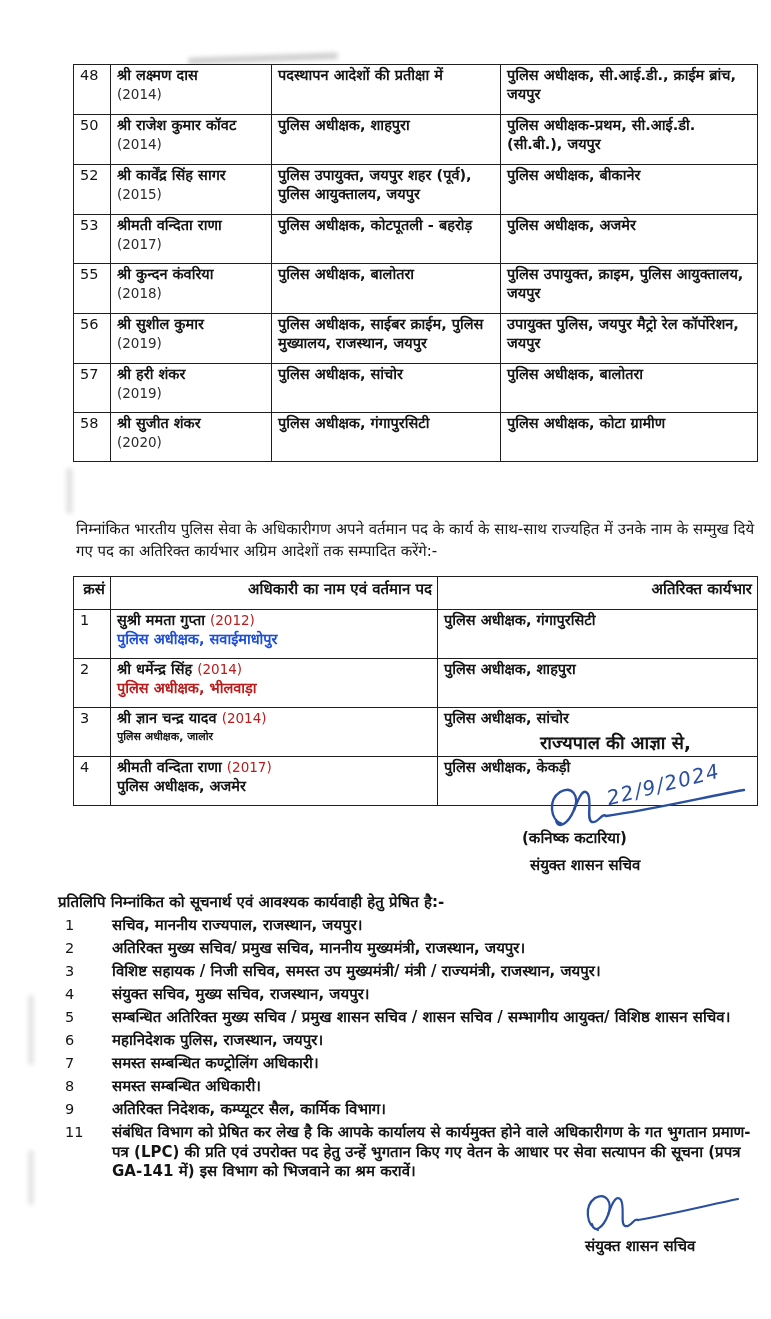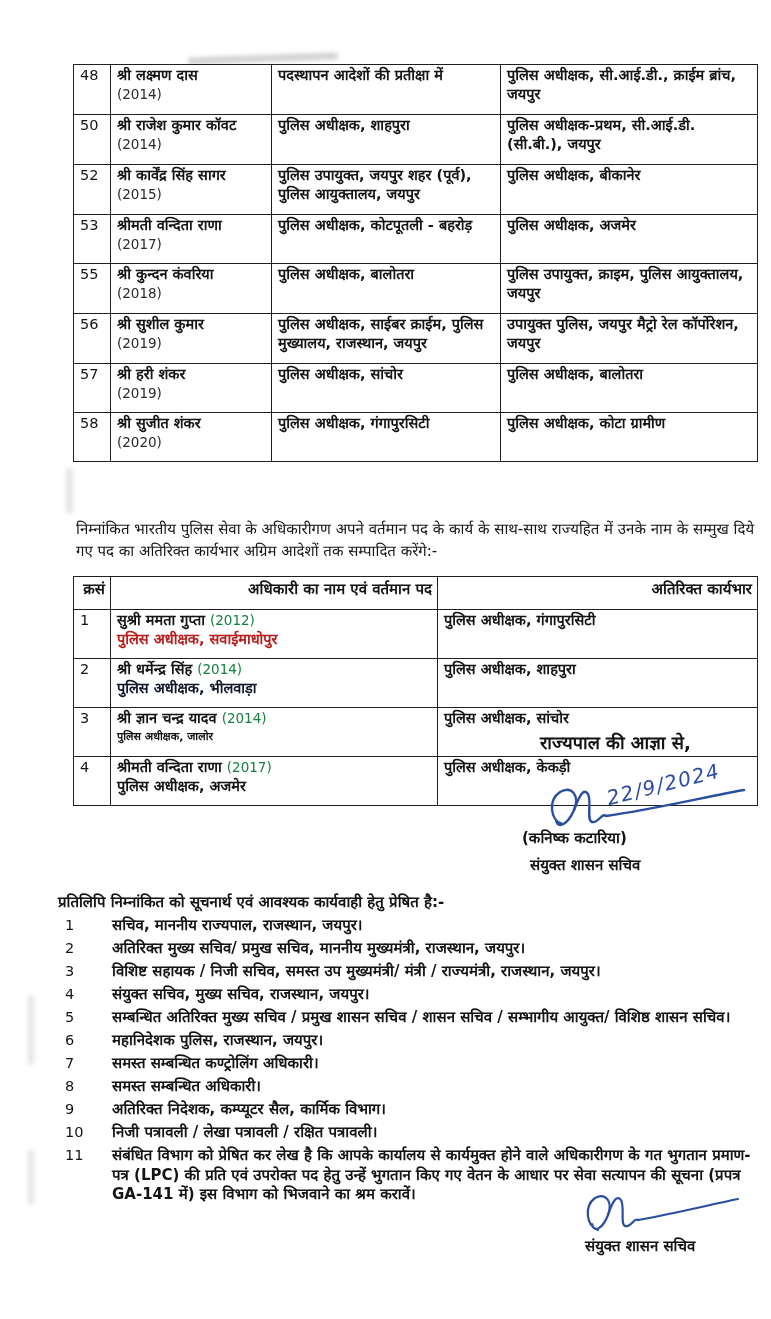--- a/index.html
+++ b/index.html
@@ -9,21 +9,21 @@
     color:#141414;overflow:hidden;
   }
   .abs{position:absolute;}
   
   table{border-collapse:collapse;table-layout:fixed;position:absolute;background:#fff;}
   td,th{border:1.6px solid #1f1f1f;vertical-align:top;padding:1px 5px 10px 6px;
         font-size:14.5px;font-weight:700;line-height:19px;overflow:hidden;}
   th{text-align:right;font-size:15px;padding-top:3px;}
   .cell-no{font-weight:400;font-size:14.5px;}
   .yr{font-weight:400;font-size:13.5px;color:#2a2a2a;display:block;line-height:18px;}
-  .yr-inline{font-weight:400;font-size:13.5px;color:#15803d;}
+  .yr-inline{font-weight:400;font-size:13.5px;color:#b91c1c;}
   #table1{left:73px;top:64px;width:684px;}
   #table1 tr{height:41px;}
   #table2{left:73px;top:576px;width:684px;}
   #table2 tr{height:40px;}
   #table2 .hdr-row{height:32px;}
   
   .para{left:76px;top:519px;width:690px;font-size:15px;font-weight:400;line-height:21.5px;}
   .copy-head{left:58px;top:891px;width:700px;font-size:15px;font-weight:700;}
   .copy-list{left:65px;top:916px;width:686px;}
   .copy-item{display:flex;margin-bottom:3.5px;}
@@ -159,31 +159,31 @@
       <th>अतिरिक्त कार्यभार</th>
     </tr>
   </thead>
   <tbody>
 
       <tr>
         <td class="cell-no">1</td>
         <td>
           <span>सुश्री ममता गुप्ता</span>
           <span class="yr-inline">(2012)</span>
-          <span class="yr" style="font-weight:700;font-size:14.5px;color:#b91c1c;">पुलिस अधीक्षक, सवाईमाधोपुर</span>
+          <span class="yr" style="font-weight:700;font-size:14.5px;color:#1d4ed8;">पुलिस अधीक्षक, सवाईमाधोपुर</span>
         </td>
         <td>पुलिस अधीक्षक, गंगापुरसिटी</td>
       </tr>
 
       <tr>
         <td class="cell-no">2</td>
         <td>
           <span>श्री धर्मेन्द्र सिंह</span>
           <span class="yr-inline">(2014)</span>
-          <span class="yr" style="font-weight:700;font-size:14.5px;color:#0f172a;">पुलिस अधीक्षक, भीलवाड़ा</span>
+          <span class="yr" style="font-weight:700;font-size:14.5px;color:#b91c1c;">पुलिस अधीक्षक, भीलवाड़ा</span>
         </td>
         <td>पुलिस अधीक्षक, शाहपुरा</td>
       </tr>
 
       <tr>
         <td class="cell-no">3</td>
         <td>
           <span>श्री ज्ञान चन्द्र यादव</span>
           <span class="yr-inline">(2014)</span>
           <span class="yr" style="font-weight:700;font-size:11px;color:#141414;">पुलिस अधीक्षक, जालोर</span>
@@ -256,24 +256,20 @@
     <div class="copy-item">
       <span class="num">8</span>
       <span class="txt">समस्त सम्बन्धित अधिकारी।</span>
     </div>
 
     <div class="copy-item">
       <span class="num">9</span>
       <span class="txt">अतिरिक्त निदेशक, कम्प्यूटर सैल, कार्मिक विभाग।</span>
     </div>
 
-    <div class="copy-item">
-      <span class="num">10</span>
-      <span class="txt">निजी पत्रावली / लेखा पत्रावली / रक्षित पत्रावली।</span>
-    </div>
 
     <div class="copy-item">
       <span class="num">11</span>
       <span class="txt">संबंधित विभाग को प्रेषित कर लेख है कि आपके कार्यालय से कार्यमुक्त होने वाले अधिकारीगण के गत भुगतान प्रमाण-पत्र (LPC) की प्रति एवं उपरोक्त पद हेतु उन्हें भुगतान किए गए वेतन के आधार पर सेवा सत्यापन की सूचना (प्रपत्र GA-141 में) इस विभाग को भिजवाने का श्रम करावें।</span>
     </div>
   </div>
 
 <svg style="left:578px;top:1190px;" width="165" height="48" viewBox="0 0 165 48">
   <g fill="none" stroke="#2b4fa0" stroke-width="2.2" stroke-linecap="round">
     <path d="M20,40 C8,36 6,16 17,8 C28,2 35,12 30,25 C25,38 16,44 14,34"></path>

